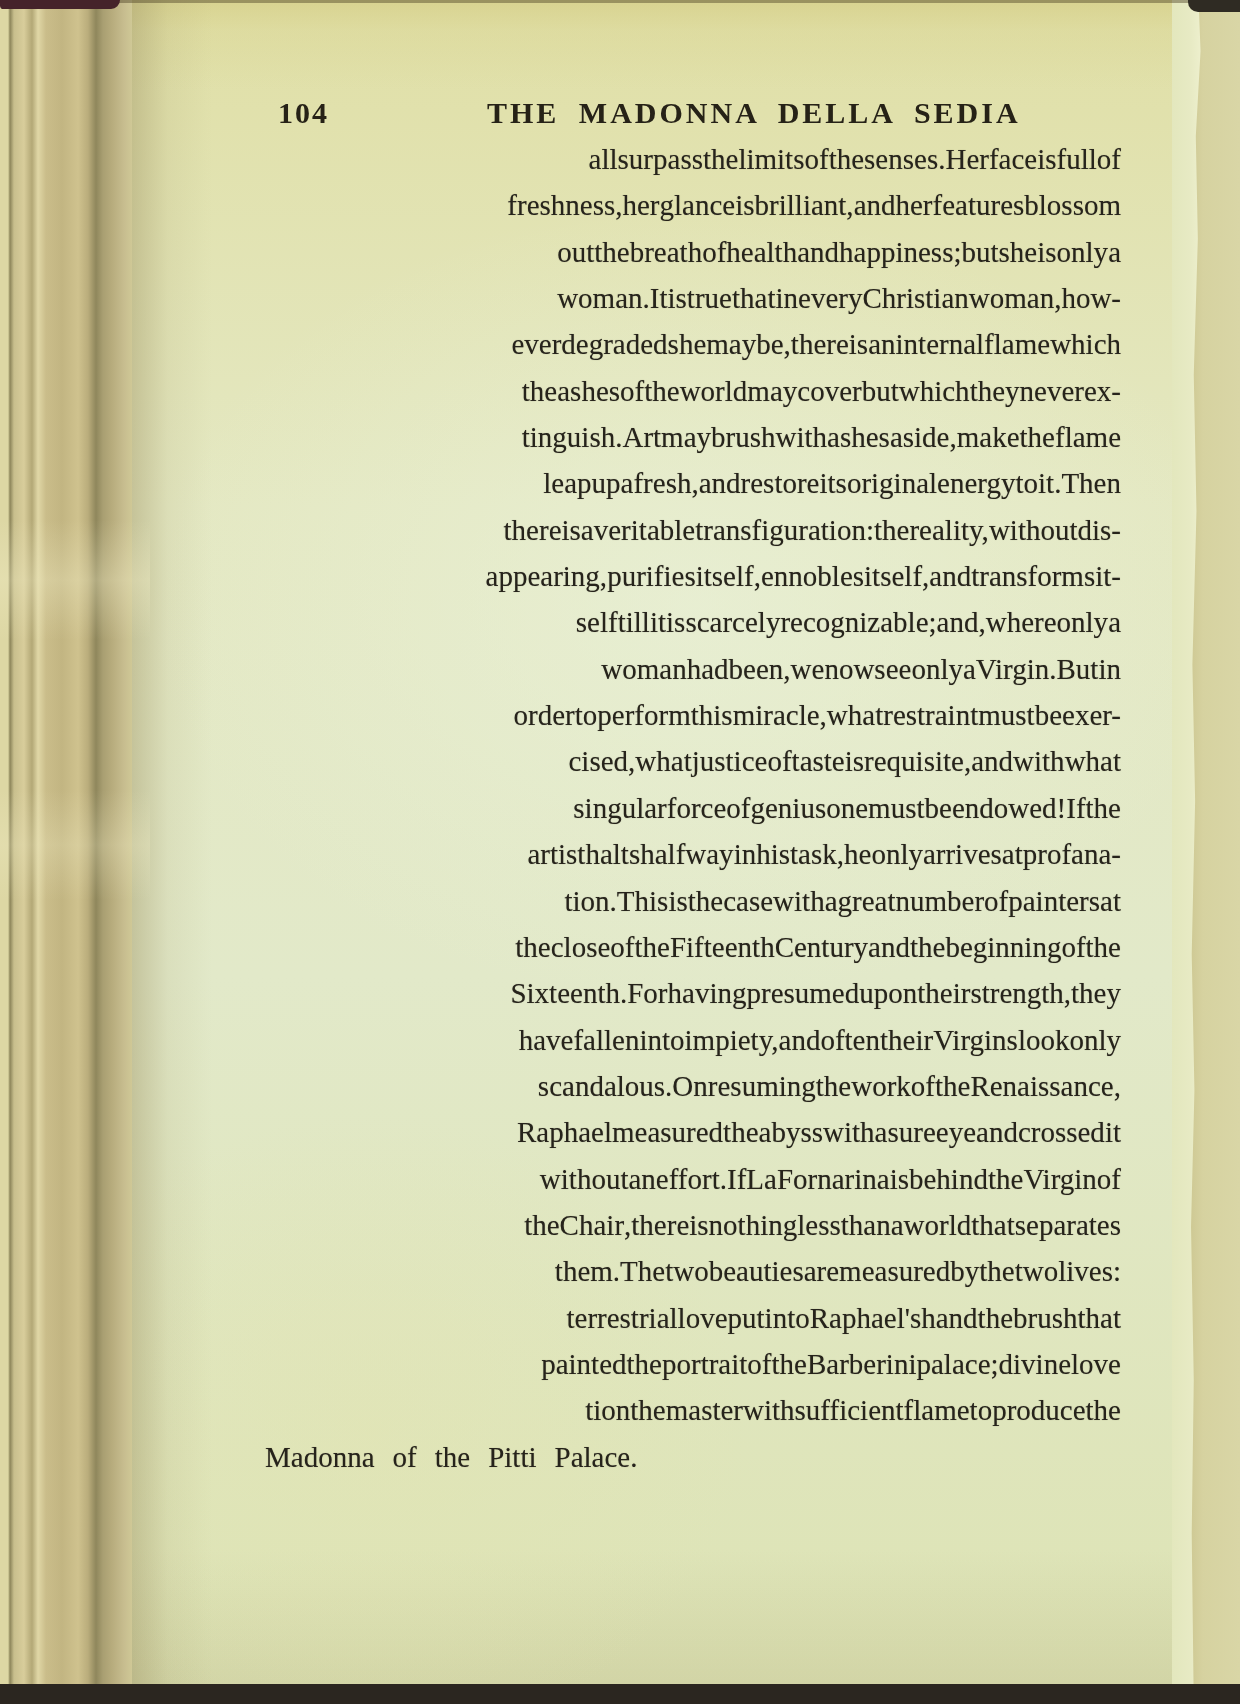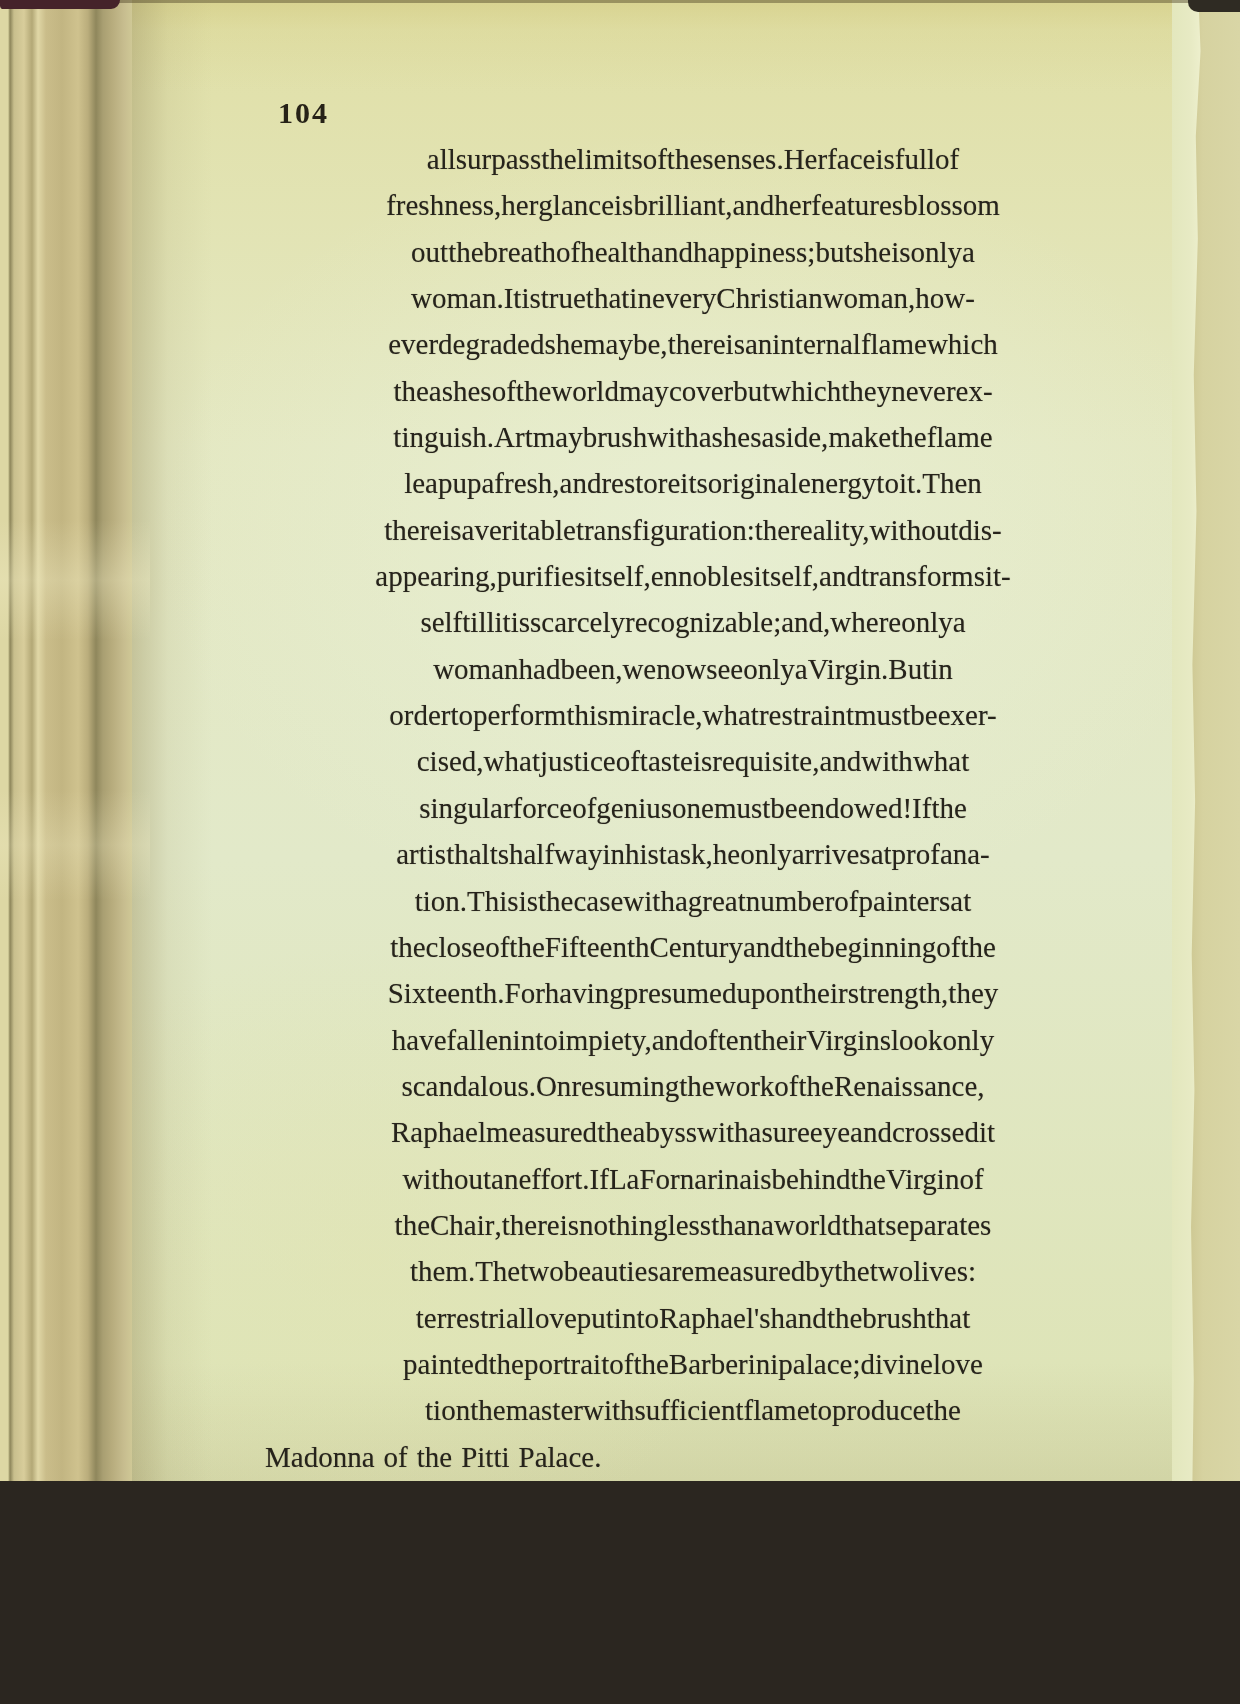--- a/index.html
+++ b/index.html
@@ -1,18 +1,18 @@
 <!DOCTYPE html>
 <html><head>
 <meta charset="utf-8">
 <style>
   html,body{margin:0;padding:0;background:#2b2620;}
   #scan{
     position:relative;
-    width:1240px;height:1481px;
+    width:1240px;height:1684px;
     overflow:hidden;
     font-family:"Liberation Serif","DejaVu Serif",serif;
     background-color:#e3e7bd;
     background-image:
       radial-gradient(ellipse 760px 560px at 56% 36%, rgba(234,242,219,0.6), rgba(234,242,219,0) 72%),
       radial-gradient(ellipse 500px 420px at 30% 85%, rgba(226,228,178,0.5), rgba(226,228,178,0) 75%),
       linear-gradient(to bottom, rgba(210,201,126,0.55) 0%, rgba(210,201,126,0.18) 30px, rgba(210,201,126,0) 90px),
       linear-gradient(to bottom, rgba(0,0,0,0) 92%, rgba(189,186,140,0.35) 100%),
       linear-gradient(to bottom, #e0dfa6, #e4e8c2 30%, #e2e9c9 58%, #dde3b4 100%);
   }
@@ -65,44 +65,45 @@
     position:absolute;left:487px;top:96px;width:450px;
     font-size:30px;line-height:34px;
     font-weight:700;letter-spacing:3px;word-spacing:9px;
     text-align:center;color:#262217;white-space:nowrap;
   }
   .body{
     position:absolute;left:265px;top:143px;width:856px;
     color:#26231b;font-size:29px;
   }
   .line{
-    display:flex;justify-content:center;
+    display:flex;justify-content:flex-end;
     height:46.35px;align-items:baseline;white-space:nowrap;
   }
-  .line.last{justify-content:flex-start;gap:9px;}
+  .line.last{justify-content:flex-start;gap:18px;}
   .line .it{}
   .line span{text-shadow:0 0 1px rgba(38,35,27,0.35);}
 </style>
 </head>
 <body>
 
 <div id="scan">
   <div class="gutter"></div>
   <div class="gutter-fade"></div>
   <div class="gutter-sheen"></div>
   <div class="gutter-sheen2"></div>
 
   <div class="right-under"></div>
   <div class="tear"></div>
 
   <div class="topline"></div>
   <div class="blob-tl"></div>
   <div class="blob-tr"></div>
 
   <div class="pagenum">104</div>
+  <div class="runhead">THE MADONNA DELLA SEDIA</div>
 
   <div class="body">
       <div class="line">
         <span>all</span>
         <span>surpass</span>
         <span>the</span>
         <span>limits</span>
         <span>of</span>
         <span>the</span>
         <span>senses.</span>

